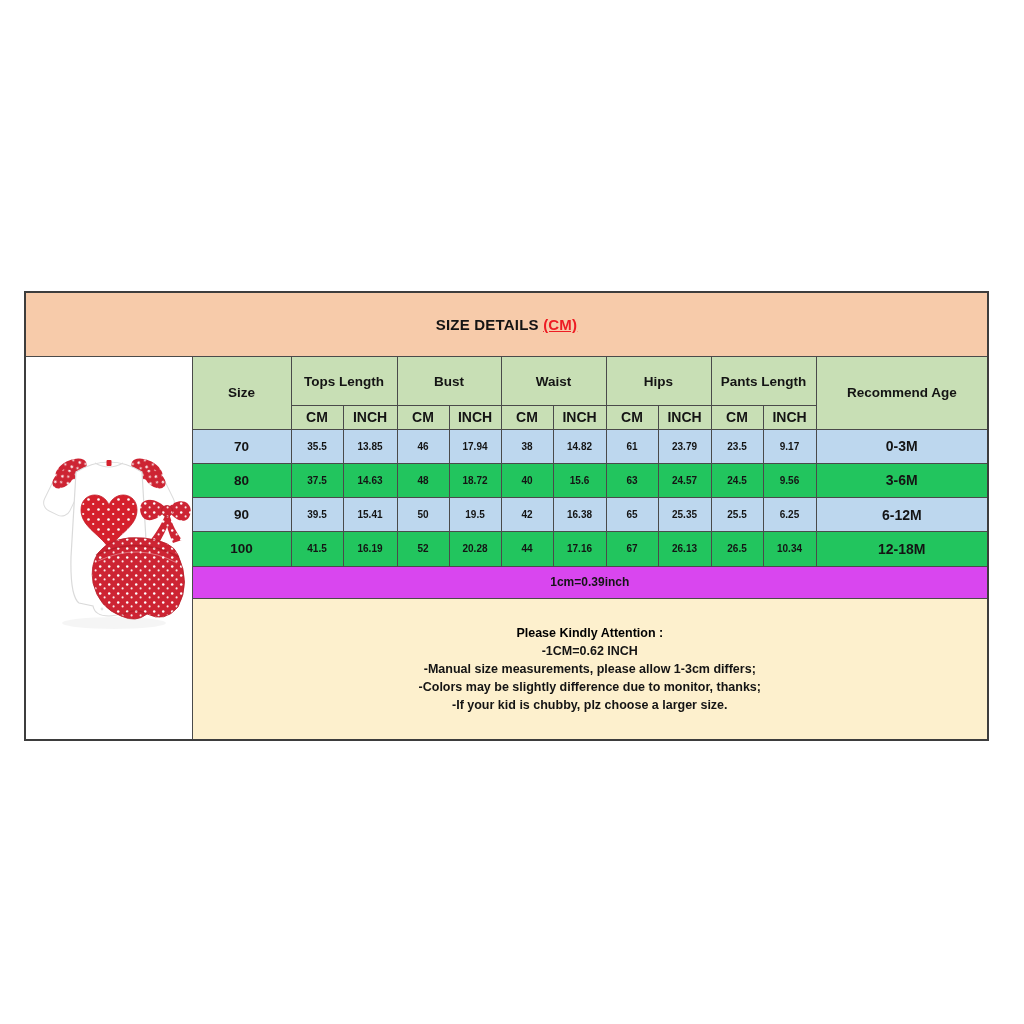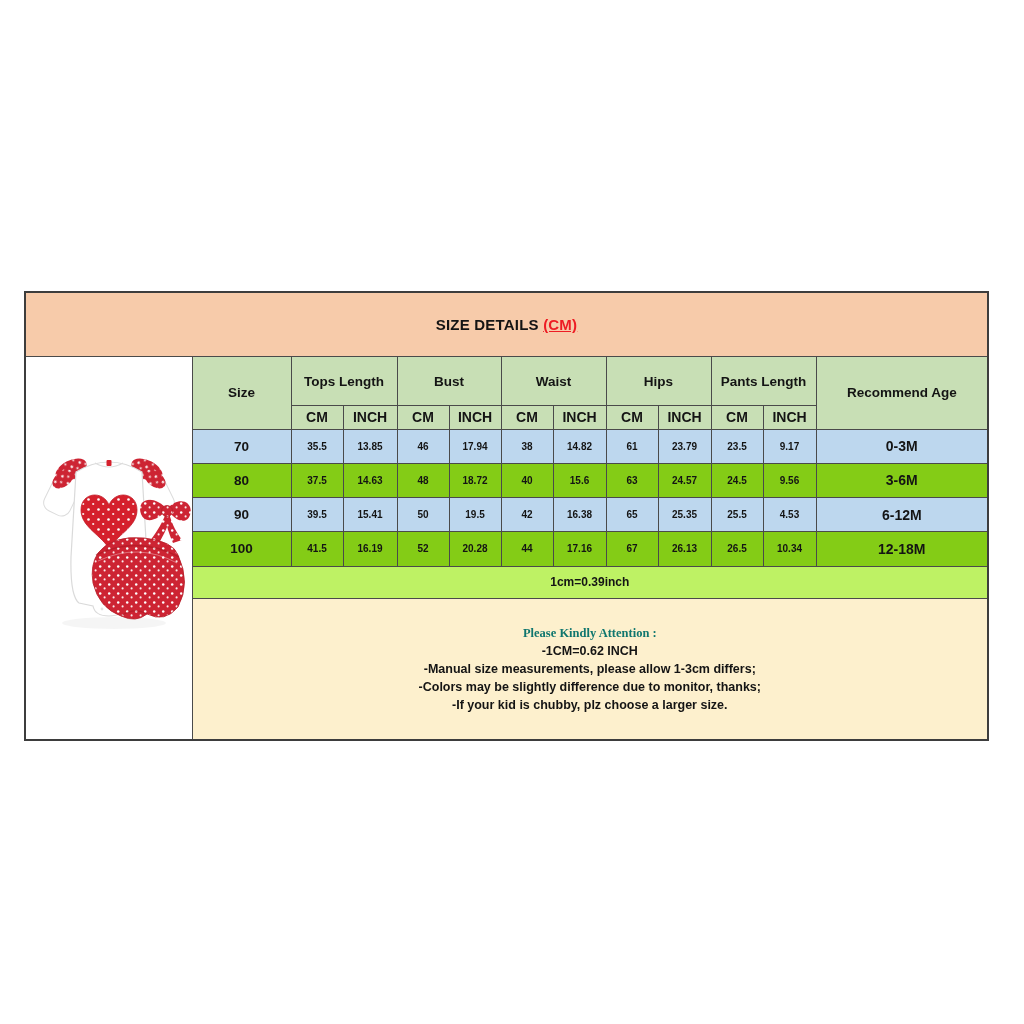--- a/index.html
+++ b/index.html
@@ -9,28 +9,28 @@
   table.size-table td,table.size-table th{
     border:1px solid #4a4a4a;padding:0;text-align:center;vertical-align:middle;
     color:#141414;font-weight:bold;overflow:hidden;}
   table.size-table{border:2px solid #3d3d3d;}
   .title-row td{height:63px;background:#f7cbaa;font-size:15px;letter-spacing:.2px;}
   .unit{color:#ed1c24;text-decoration:underline;text-decoration-color:#ed1c24;}
   .head-row th{height:48px;background:#c8dfb5;font-size:13.5px;}
   .sub-row th{height:22px;background:#c8dfb5;font-size:14px;}
   .photo-cell{background:#ffffff;vertical-align:top;}
   .row-blue td{background:#bdd7ee;}
-  .row-peach td{background:#84cc16;}
+  .row-peach td{background:#22c55e;}
   .data-row td{height:33px;font-size:10px;}
   .data-row td.size-cell{font-size:13.5px;margin-left:34px;}
   .data-row td.age-cell{font-size:14px;}
-  .conv-row td{height:31px;background:#bef264;font-size:12px;}
+  .conv-row td{height:31px;background:#d946ef;font-size:12px;}
   .note-row td{height:139px;background:#fdf0cd;text-align:left;vertical-align:top;
     padding:30px 10px 0 8px;font-size:12.5px;line-height:18px;}
-  .note-head{color:#0f766e;font-family:Liberation Serif, serif;}
+  .note-head{color:#000000;}
   svg{display:block;}
 </style>
 </head>
 <body>
 
 <div class="sheet">
 <table class="size-table">
   <colgroup>
     <col style="width:167px">
         <col style="width:99px">
@@ -164,21 +164,21 @@
     <td class="size-cell">90</td>
     <td>39.5</td>
     <td>15.41</td>
     <td>50</td>
     <td>19.5</td>
     <td>42</td>
     <td>16.38</td>
     <td>65</td>
     <td>25.35</td>
     <td>25.5</td>
-    <td>4.53</td>
+    <td>6.25</td>
     <td class="age-cell">6-12M</td>
   </tr>
 
   <tr class="data-row row-peach">
     <td class="size-cell">100</td>
     <td>41.5</td>
     <td>16.19</td>
     <td>52</td>
     <td>20.28</td>
     <td>44</td>

